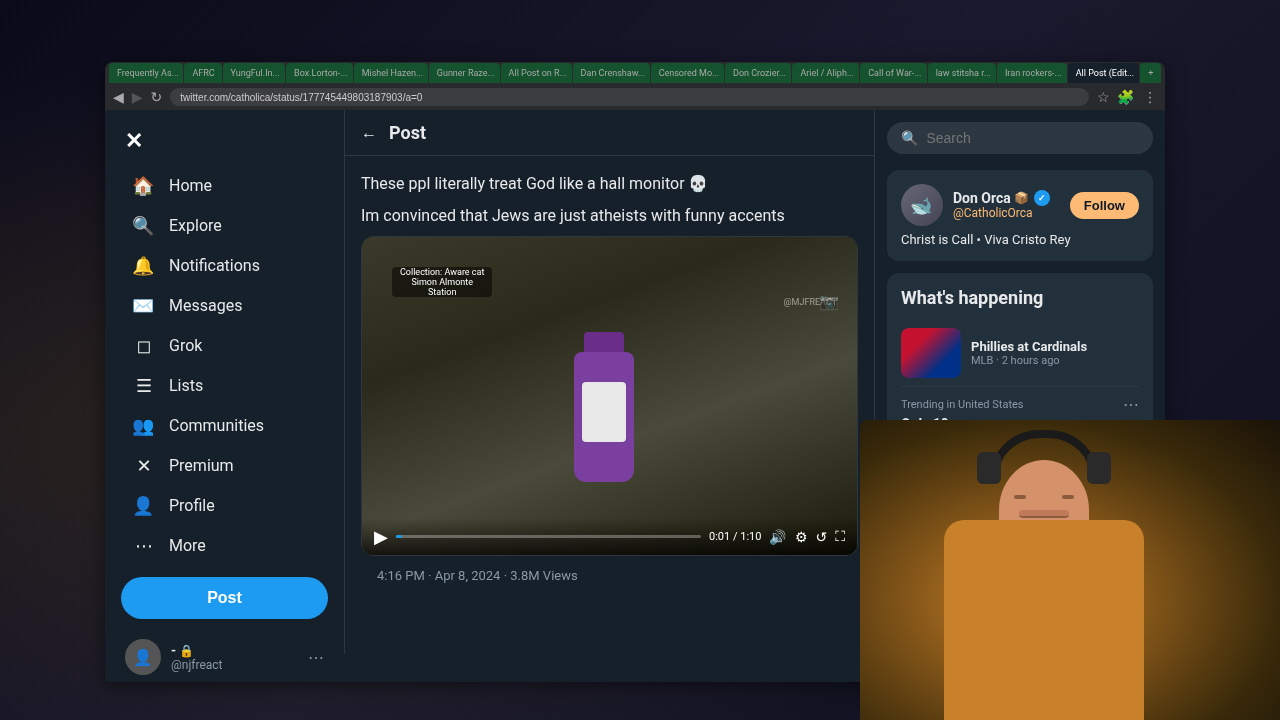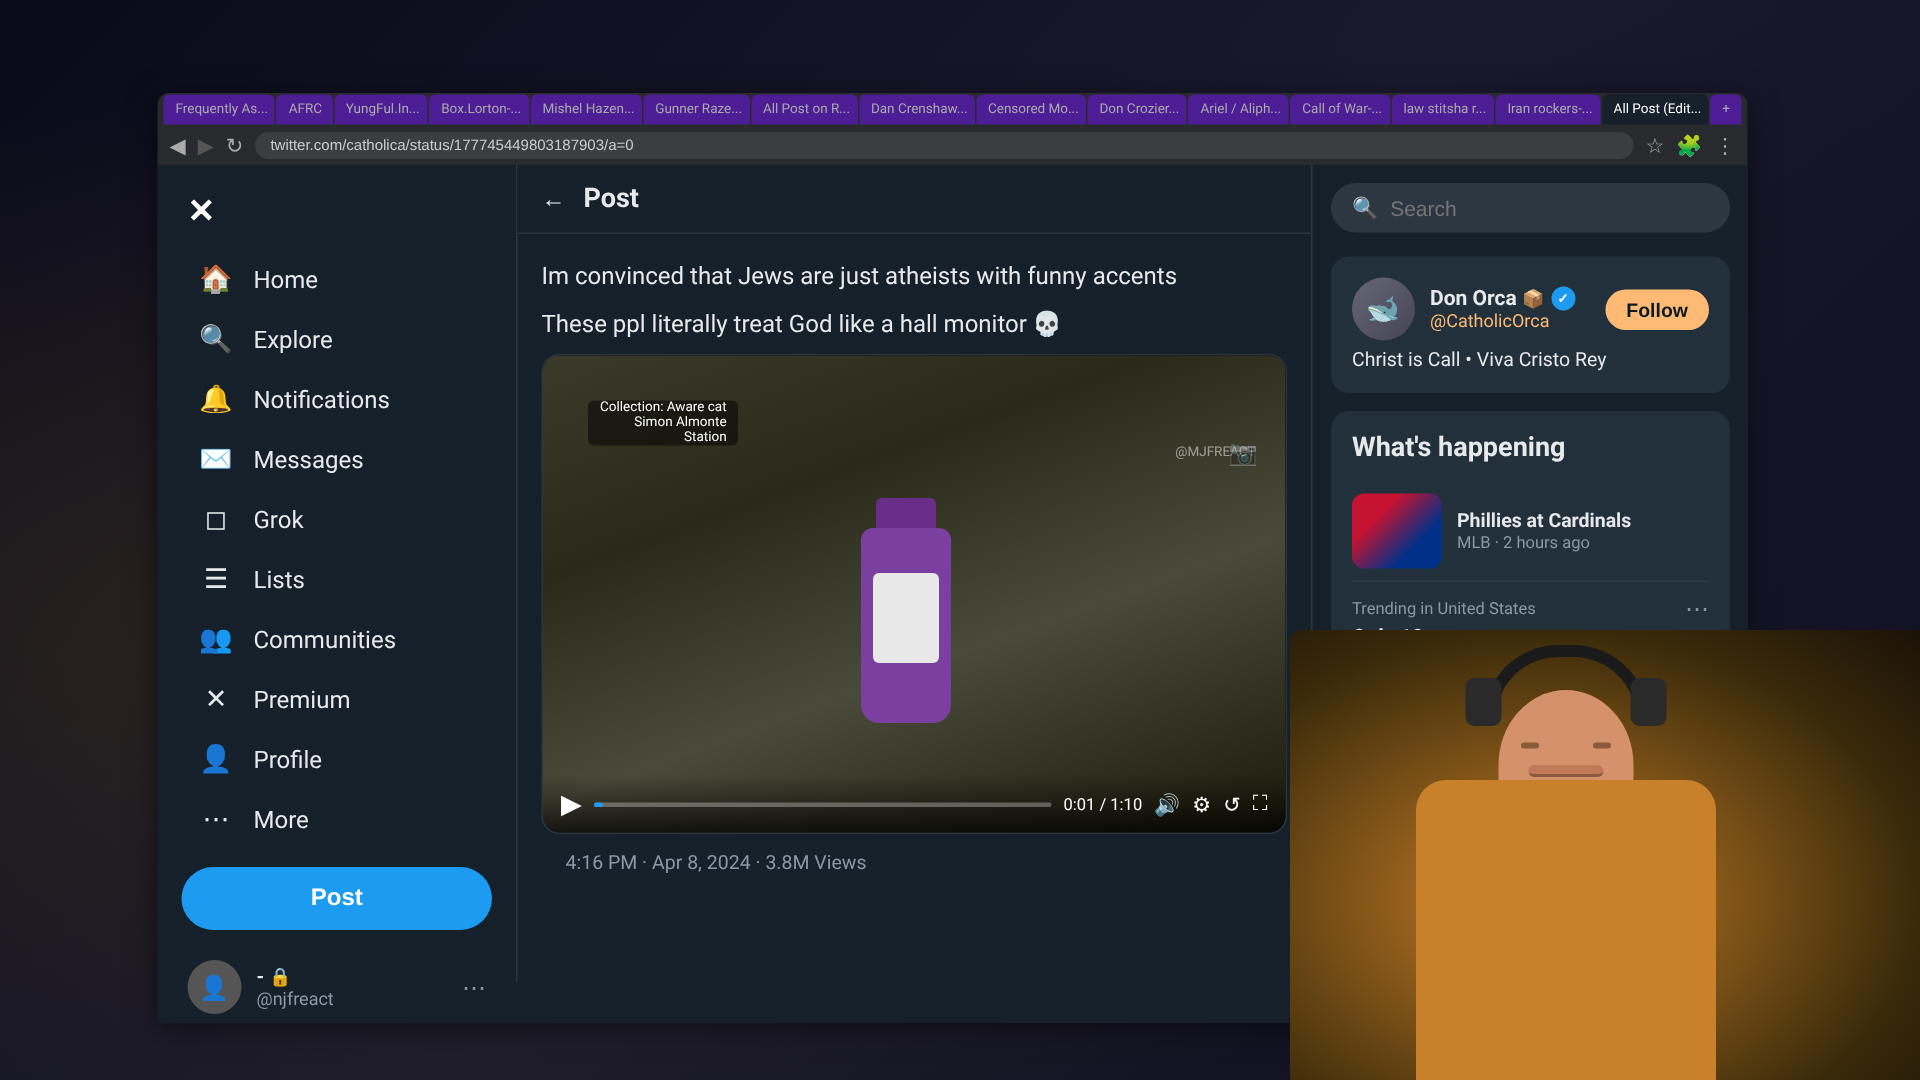--- a/index.html
+++ b/index.html
@@ -42,21 +42,21 @@
       display: flex;
       align-items: center;
       padding: 0 4px;
       overflow: hidden;
       gap: 1px;
     }
 
     .tab {
       height: 20px;
       padding: 0 8px;
-      background: #4c1d95;
+      background: #14532d;
       border-radius: 4px 4px 0 0;
       font-size: 9px;
       color: #aaa;
       display: flex;
       align-items: center;
       white-space: nowrap;
       max-width: 90px;
       overflow: hidden;
       text-overflow: ellipsis;
       cursor: pointer;
@@ -699,36 +699,36 @@
       </div>
     </div>
 
     <div class="main-content">
       <div class="post-header">
         <span class="back-arrow">←</span>
         <span class="post-title">Post</span>
       </div>
 
       <div class="post-content">
+        <p class="post-text">These ppl literally treat God like a hall monitor 💀</p>
         <p class="post-text">Im convinced that Jews are just atheists with funny accents</p>
-        <p class="post-text">These ppl literally treat God like a hall monitor 💀</p>
 
         <div class="video-container">
           <div class="video-placeholder">
 
             <div style="position:absolute;top:0;left:0;right:0;bottom:0;background:linear-gradient(160deg,#3a3a2a 0%,#2a2a1a 30%,#4a4a3a 60%,#1a1a0a 100%);"></div>
 
             <div class="bottle-shape">
               <div class="bottle-cap"></div>
               <div class="bottle-body">
                 <div class="bottle-label"></div>
               </div>
             </div>
 
-            <div style="position:absolute;top:30px;left:30px;background:rgba(0,0,0,0.5);padding:0 8px;border-radius:4px;font-size:9px;color:#fff;text-align:right;">
+            <div style="position:absolute;top:30px;left:30px;background:rgba(0,0,0,0.5);padding:0 8px;border-radius:4px;font-size:9px;color:#fff;text-align:center;">
               Collection: Aware cat<br>Simon Almonte<br>Station
             </div>
 
             <div style="position:absolute;top:60px;right:20px;font-size:9px;color:rgba(255,255,255,0.5);">@MJFREACT</div>
 
             <div style="position:absolute;top:55px;right:18px;font-size:16px;color:rgba(255,255,255,0.4);">📷</div>
           </div>
 
           <div class="video-controls">
             <span class="play-btn">▶</span>

